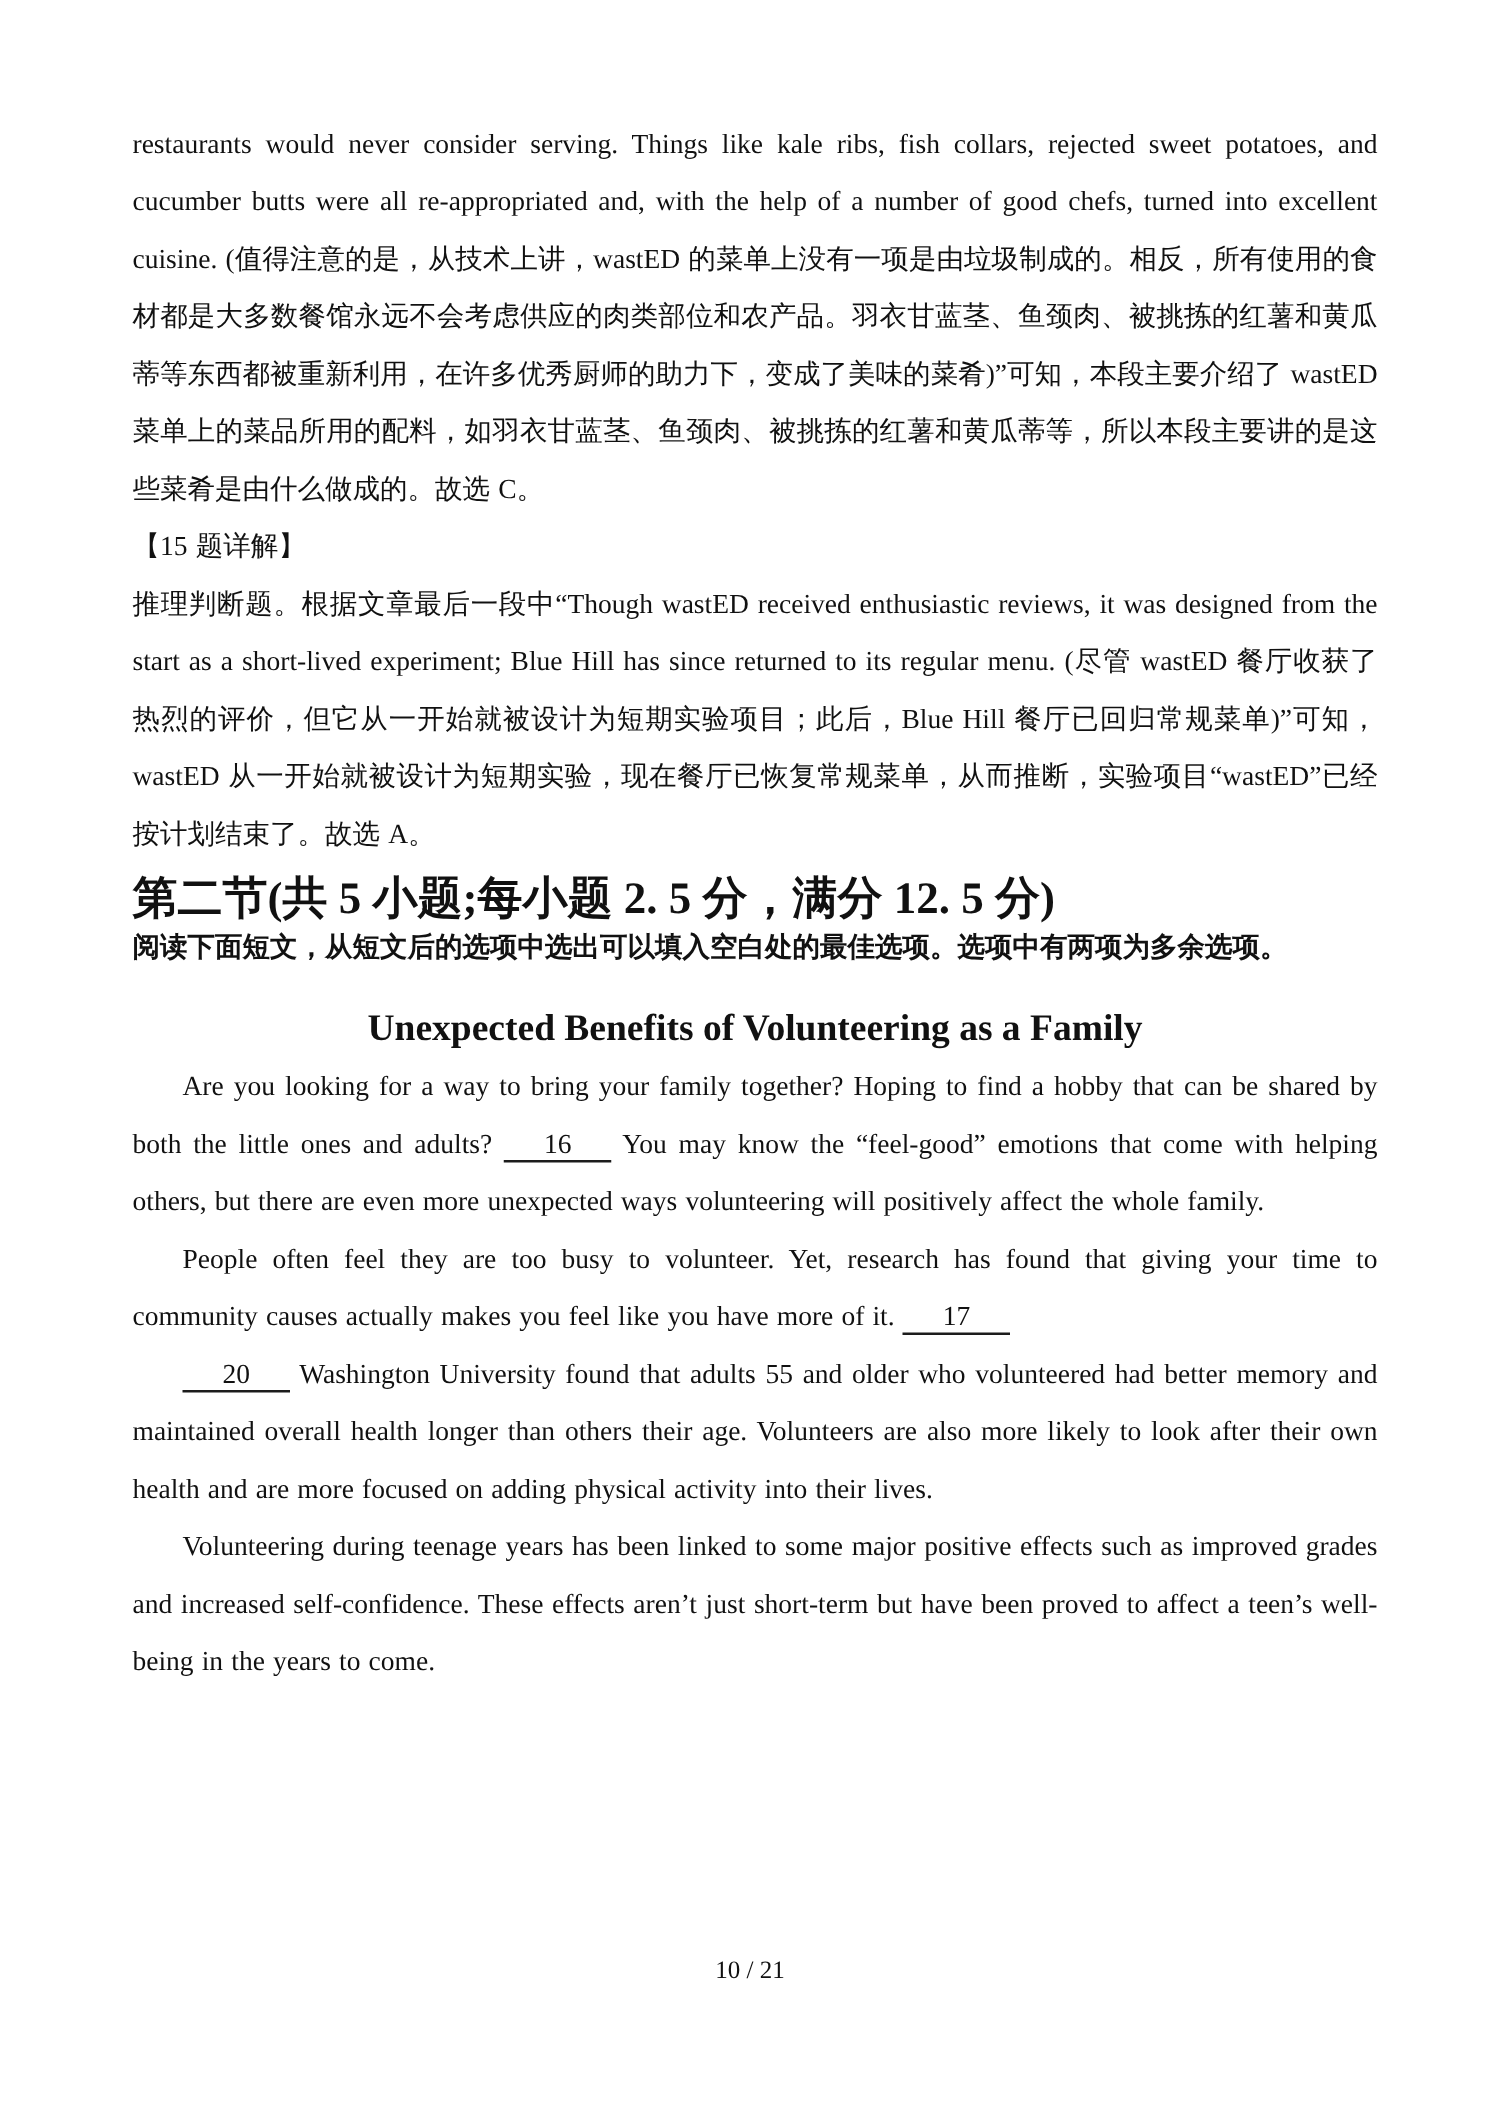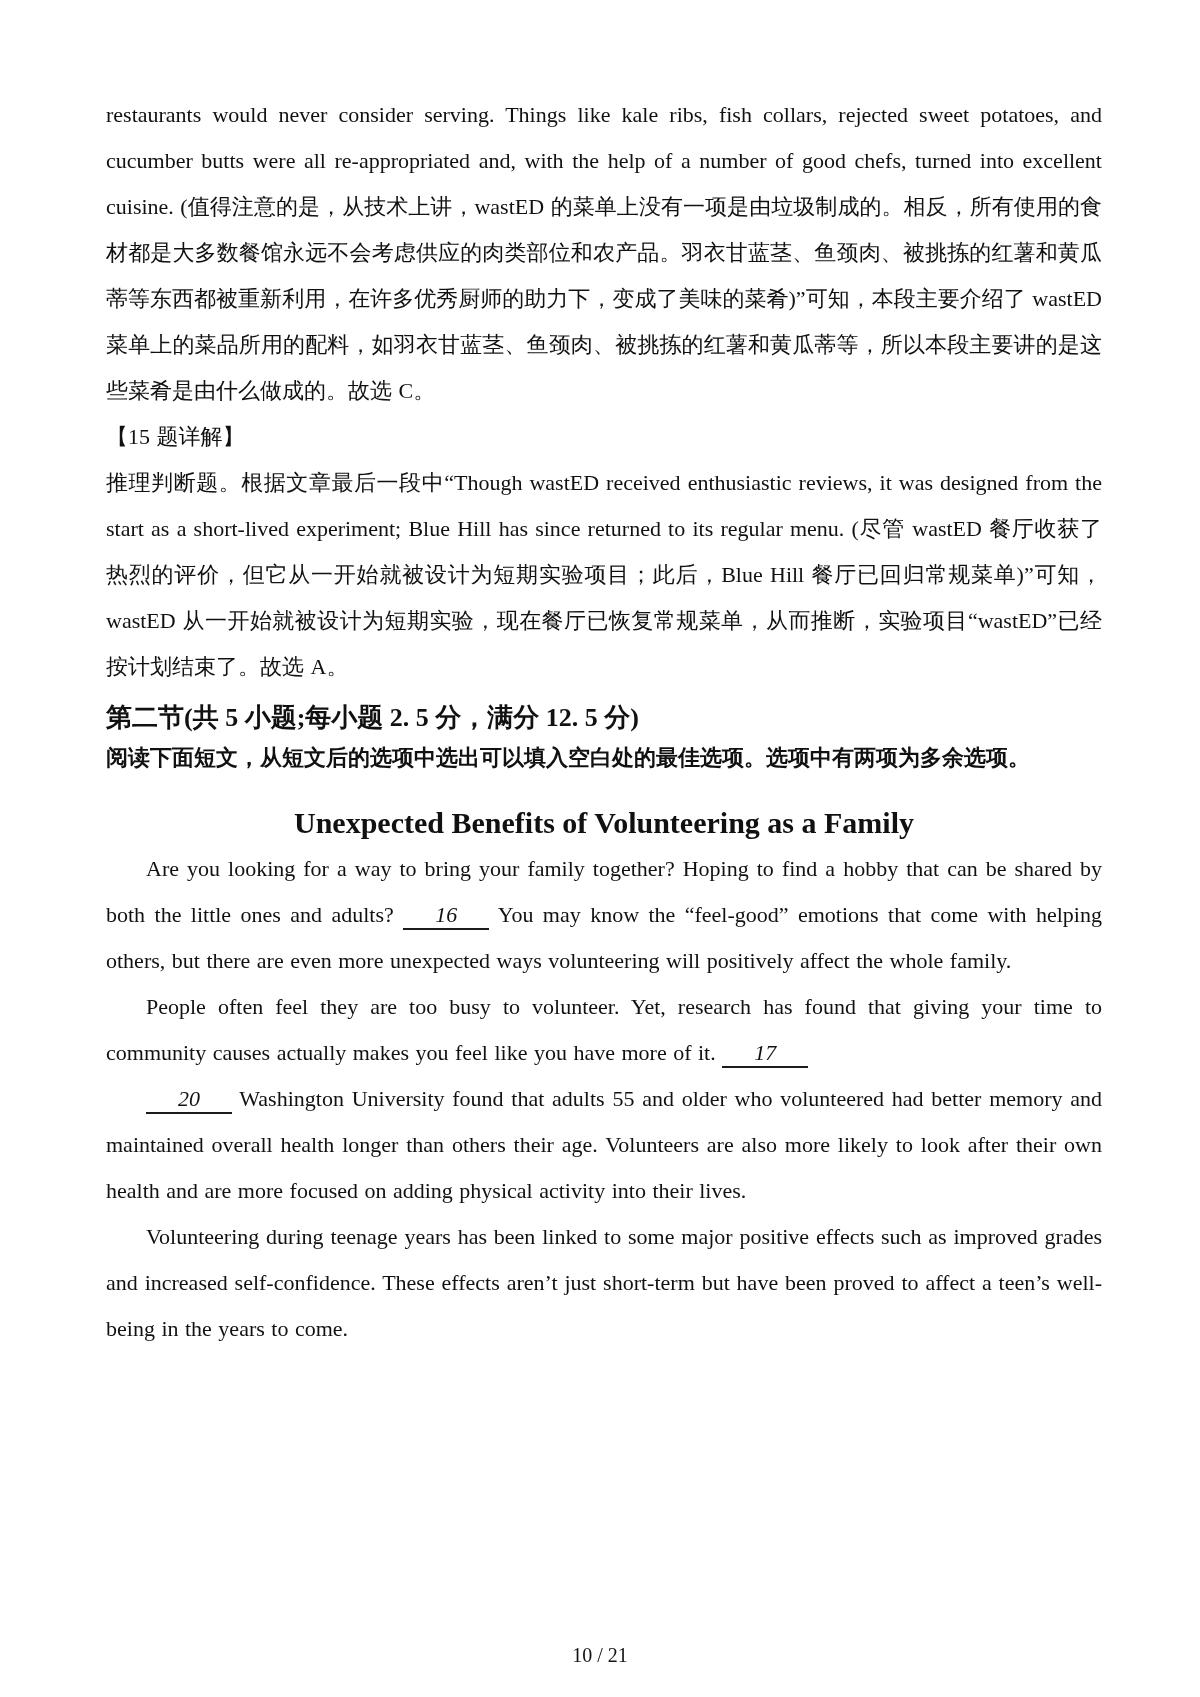--- a/index.html
+++ b/index.html
@@ -19,21 +19,21 @@
     margin: 0;
     font-size: 22px;
     line-height: 46px;
     text-align: justify;
     word-spacing: 1px;
   }
   .indent { text-indent: 40px; }
   .bullet-line { padding-left: 44px; text-align: left; }
   .bullet { display: inline-block; font-size: 22px; }
   .section-head {
-    font-size: 26px;
+    font-size: 36px;
     font-weight: bold;
     line-height: 40px;
     margin: 8px 0 0 0;
     font-family: "Liberation Serif", "DejaVu Serif", serif;
   }
   .section-instructions {
     font-size: 22px;
     font-weight: bold;
     line-height: 40px;
     margin: 0;
@@ -46,26 +46,25 @@
     line-height: 46px;
     margin: 22px 0 0 0;
   }
   .blank {
     display: inline-block;
     min-width: 86px;
     text-align: center;
     text-indent: 0;
     line-height: 26px;
     border-bottom: 2px solid #1c1c1c;
-    font-style: italic;
   }
   .bullet-line .blank { margin-left: 14px; }
   .footer {
     position: absolute;
-    top: 1643px;
+    top: 1564px;
     left: 0;
     width: 100%;
     text-align: center;
     font-size: 20px;
     line-height: 24px;
     color: #111111;
   }
 </style>
 </head>
 <body>

